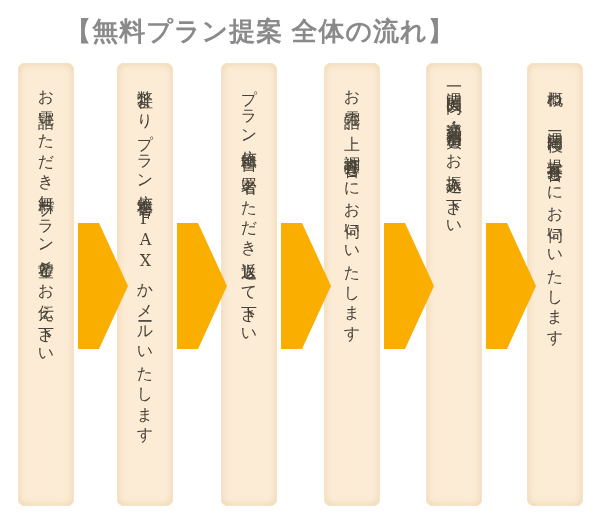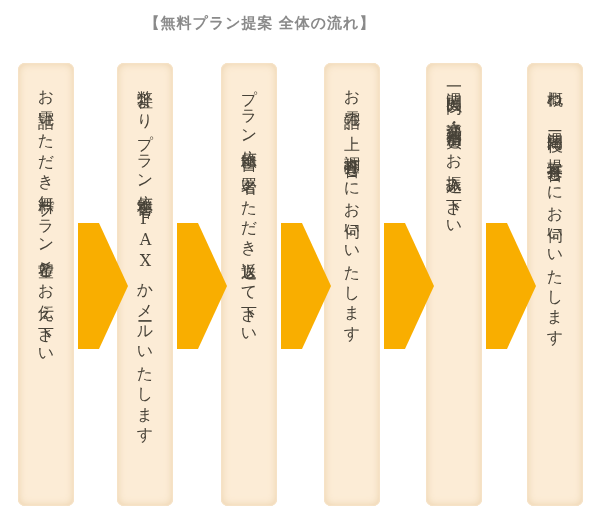--- a/index.html
+++ b/index.html
@@ -8,21 +8,21 @@
     width:600px;height:522px;
     background:#ffffff;
     overflow:hidden;
     font-family:"Liberation Sans",sans-serif;
   }
   .title{
     position:absolute;
     top:14px;left:0;width:520px;
     text-align:center;
     font-weight:bold;
-    font-size:15px;
+    font-size:26px;
     letter-spacing:1px;
     color:#8a8a8a;
   }
   .panel{
     position:absolute;
     top:63px;
     width:56px;height:443px;
     background:#fcecd6;
     border-radius:7px;
     box-shadow:inset 0 0 0 1px #f6e2c6, inset 0 0 8px #e8cda5;

